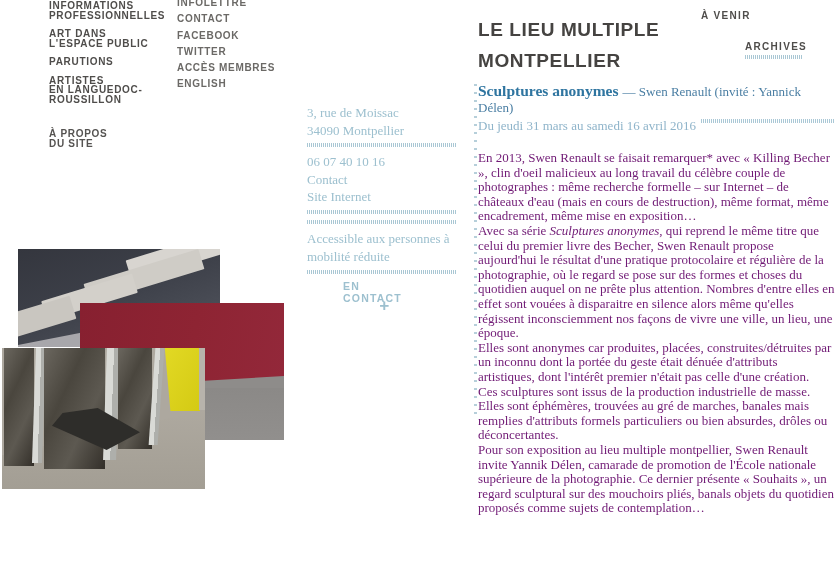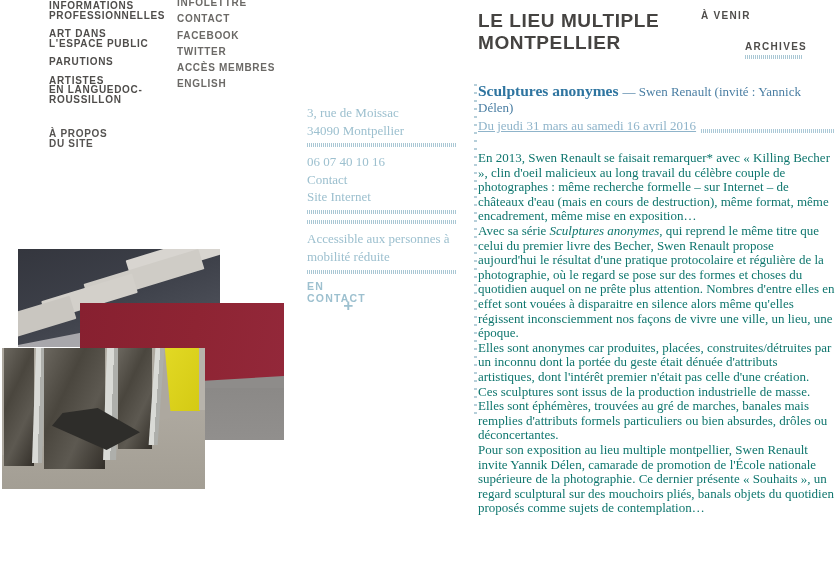--- a/index.html
+++ b/index.html
@@ -27,59 +27,59 @@
   .addr { white-space:pre-line; }
   .dots {
     height:4px; width:149px; margin:4px 0 6px 0;
     background:repeating-linear-gradient(90deg,#a9c7d4 0 1px,transparent 1px 2px);
   }
   .hours, .access { line-height:17.8px; }
   .more {
     display:block; position:relative; margin-top:6px; height:42px;
     font-family:"Liberation Sans", sans-serif; font-weight:bold;
     font-size:10.5px; letter-spacing:1.2px; line-height:12px; color:#9dc0cf;
-    text-decoration:none; cursor:pointer;
+    text-decoration:none; cursor:pointer;margin-left:36px;
   }
   .more .l { display:block; }
   .more .plus { position:absolute; left:36px; top:20px; font-size:17px; font-style:italic; font-weight:bold; }
   
   .vdots {
     position:absolute; left:474px; top:84px; width:3px; height:330px;
     background:repeating-linear-gradient(180deg,#b6cfda 0 2px,transparent 2px 8px);
   }
   
   .brand {
     position:absolute; left:478px; top:10px; font-family:"Liberation Sans", sans-serif;
     font-size:19px; font-weight:bold; letter-spacing:.6px; line-height:22px;
     color:#454341; cursor:pointer;
   }
-  .brand span { display:block; }
+  .brand span { display:block;margin-top:9px; }
   .avenir, .archives-link {
     position:absolute; font-family:"Liberation Sans", sans-serif; font-weight:bold;
     font-size:10px; letter-spacing:1.3px; color:#4f4d4b; text-decoration:none; cursor:pointer;text-align:center;
   }
   .avenir { left:701px; top:10px; }
   .archives-wrap { position:absolute; left:745px; top:41px; }
   .archives-link { position:static; display:block; }
   .archives-underline {
     height:4px; width:57px; margin-top:3px;
     background:repeating-linear-gradient(90deg,#a9c7d4 0 1px,transparent 1px 2px);
   }
   
   .article { position:absolute; left:478px; top:84px; width:357px; }
   .art-head { line-height:14.8px; }
   .art-title { font-size:15.5px; font-weight:bold; color:#2f75a0; }
   .art-sub { font-size:13px; color:#4a7ea3; }
-  .date-row { display:flex; align-items:flex-end; margin-top:3px; color:#8fb4ca; font-size:13px; line-height:14.5px;text-decoration:underline; }
+  .date-row { display:flex; align-items:flex-start; margin-top:3px; color:#8fb4ca; font-size:13px; line-height:14.5px; }
   .date-row .dotfill {
     flex:1; height:4px; margin-left:5px;
     background:repeating-linear-gradient(90deg,#aac8d6 0 1px,transparent 1px 2px);
   }
   .vern { color:#8fb4ca; font-size:13px; line-height:14.5px; }
-  .art-body { margin-top:18px; color:#0f766e; font-size:13px; line-height:14.6px; }
+  .art-body { margin-top:18px; color:#701a75; font-size:13px; line-height:14.6px; }
   .art-body p { margin:0; }
   .art-body em { font-style:italic; }
   
   .photo { position:absolute; overflow:hidden; cursor:pointer; }
   .photo-a { left:18px; top:249px; width:202px; height:98px; z-index:1;
     background:linear-gradient(160deg,#34363e 0%,#3d4049 45%,#4c4f58 80%,#5a5d66 100%); }
   .stripe { position:absolute; background:#d8d5d0; transform:rotate(-17deg); border-radius:1px; }
   .s1 { left:108px; top:-8px;  width:130px; height:22px; }
   .s2 { left:66px;  top:17px;  width:120px; height:21px; background:#cfccc6; }
   .s3 { left:24px;  top:38px;  width:95px;  height:20px; background:#d3d0ca; }

